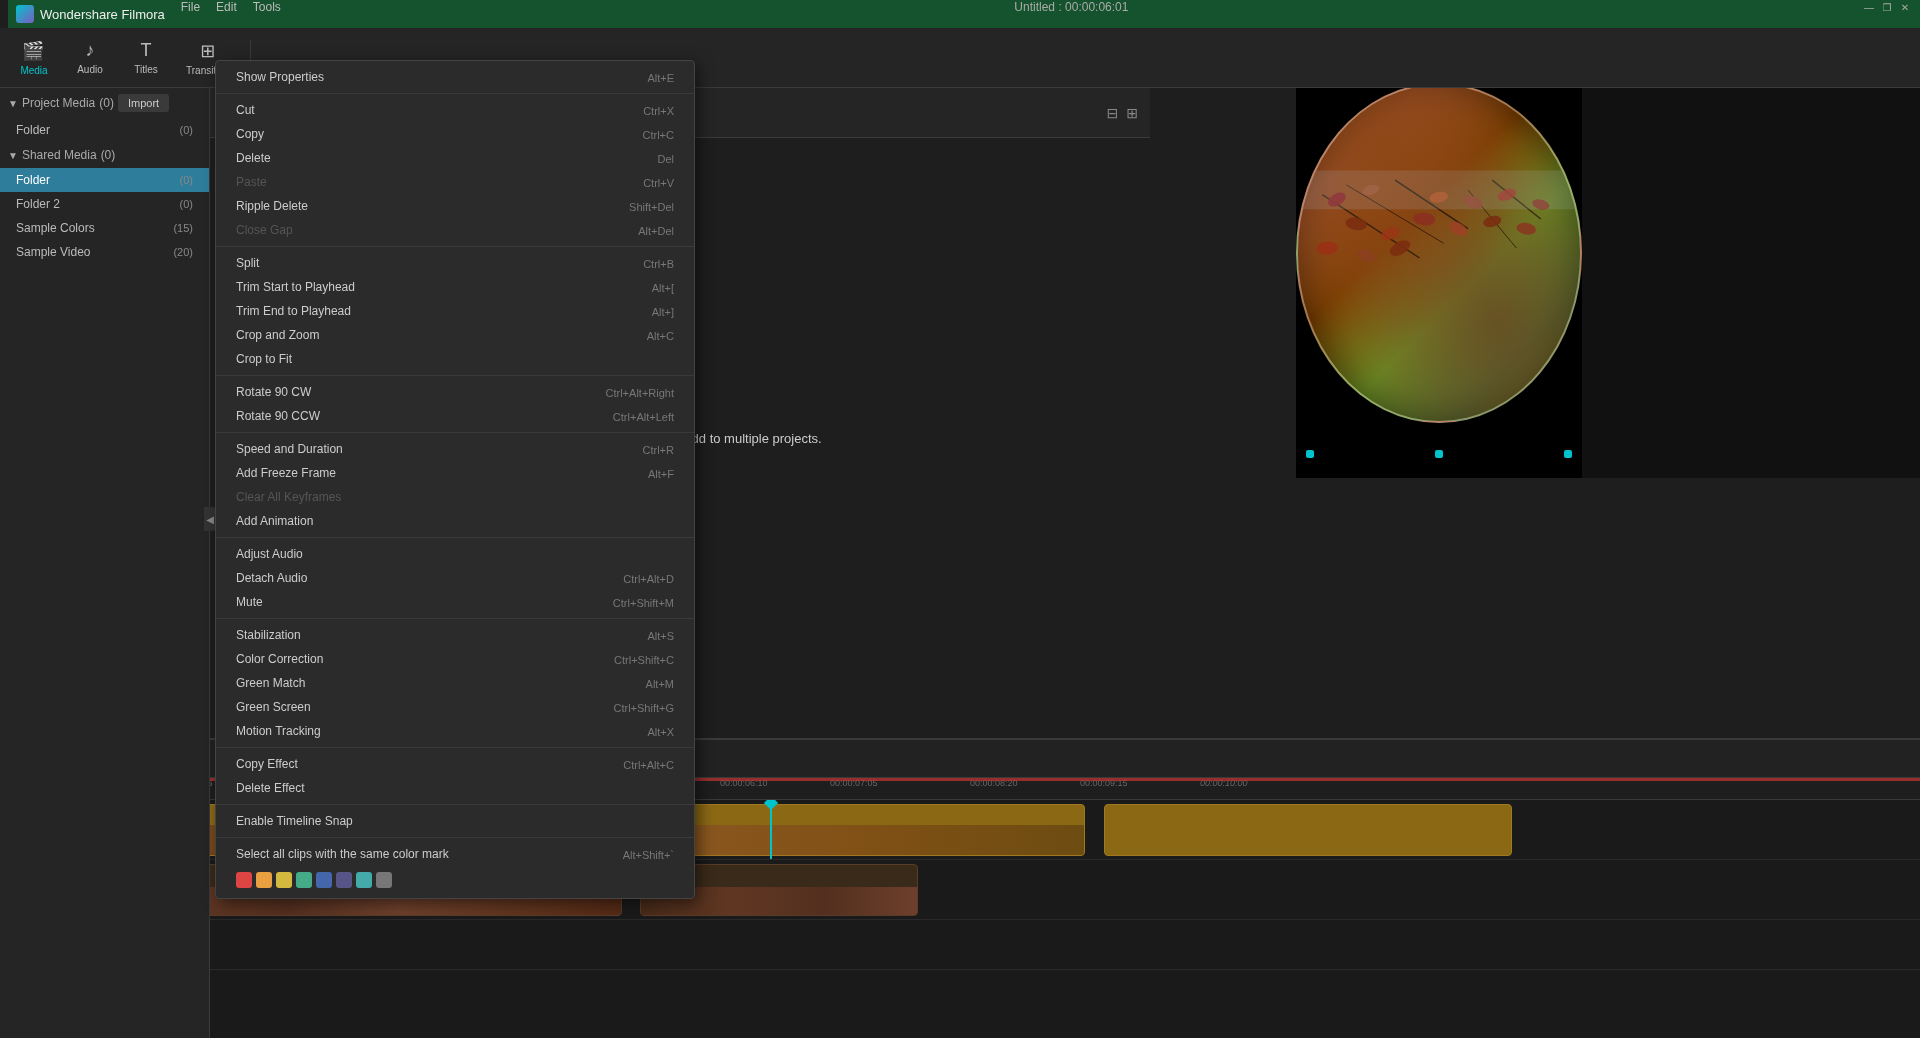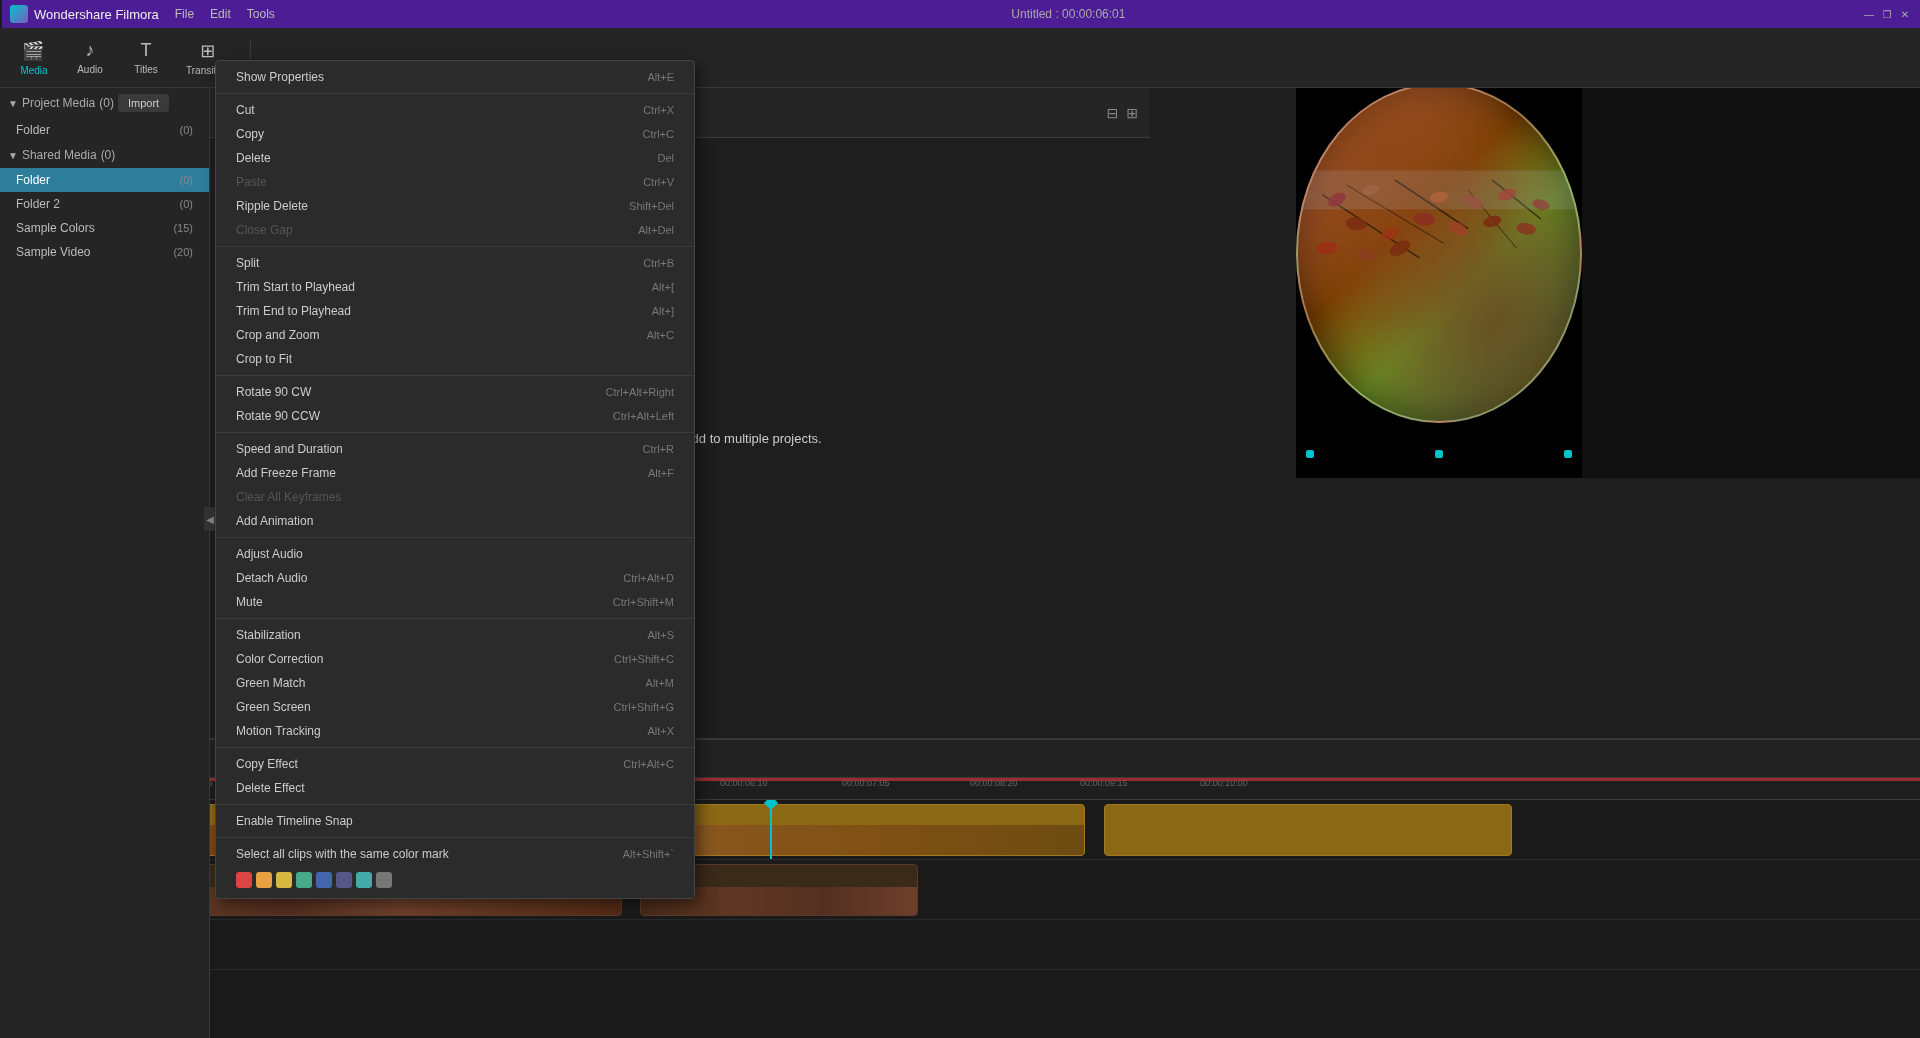--- a/index.html
+++ b/index.html
@@ -10,25 +10,24 @@
       font-family: 'Segoe UI', Arial, sans-serif;
       font-size: 13px;
       color: #ccc;
       overflow: hidden;
       position: relative;
     }
 
     
     #titlebar {
       position: absolute;
-      top: 0; left: 2px; right: 0;
+      top: 0; left: 8px; right: 0;
       height: 28px;
-      background: #4c1d95;
-      display: flex;
-      align-items: center;
+      background: #14532d;
+      display: flex;
       padding: 0 8px;
       z-index: 100;
     }
     #titlebar .logo {
       display: flex;
       align-items: center;
       gap: 6px;
       color: #eee;
       font-size: 13px;
       font-weight: 500;
@@ -314,21 +313,21 @@
       width: 480px;
       background: #2b2b2b;
       border: 1px solid #444;
       border-radius: 4px;
       box-shadow: 4px 4px 15px rgba(0,0,0,0.5);
       z-index: 1000;
       padding: 4px 0;
     }
     .ctx-item {
       display: flex;
-      align-items: center;
+      align-items: flex-end;
       justify-content: space-between;
       padding: 5px 20px;
       font-size: 12px;
       color: #ccc;
       cursor: pointer;
     }
     .ctx-item.disabled { color: #555; cursor: default; }
     .ctx-shortcut { color: #777; font-size: 11px; }
     .ctx-separator { height: 1px; background: #3a3a3a; margin: 4px 0; }
 
@@ -861,21 +860,21 @@
 
   <div id="timeline-ruler" style="background:#1e1e1e; height:22px; position:relative; border-bottom:1px solid #3a3a3a;">
     <div style="width:65px; height:100%; background:#222; display:inline-block; border-right:1px solid #3a3a3a;"></div>
     <span class="ruler-ts" style="left:70px;">00:00:00:00</span>
     <span class="ruler-ts" style="left:165px;">00:00:00:15</span>
     <span class="ruler-ts" style="left:280px;">00:00:03:05</span>
     <span class="ruler-ts" style="left:390px;">00:00:04:00</span>
     <span class="ruler-ts" style="left:500px;">00:00:04:20</span>
     <span class="ruler-ts" style="left:610px;">00:00:05:15</span>
     <span class="ruler-ts" style="left:720px;">00:00:06:10</span>
-    <span class="ruler-ts" style="left:830px;margin-left:12px;">00:00:07:05</span>
+    <span class="ruler-ts" style="left:830px;">00:00:07:05</span>
     <span class="ruler-ts" style="left:970px;">00:00:08:20</span>
     <span class="ruler-ts" style="left:1080px;">00:00:09:15</span>
     <span class="ruler-ts" style="left:1200px;font-style:italic;">00:00:10:00</span>
 
     <div style="position:absolute;top:0;left:65px;right:0;height:3px;background:#cc3333;opacity:0.7;"></div>
   </div>
 
   <div id="timeline-tracks">
 
     <div class="track-row">

